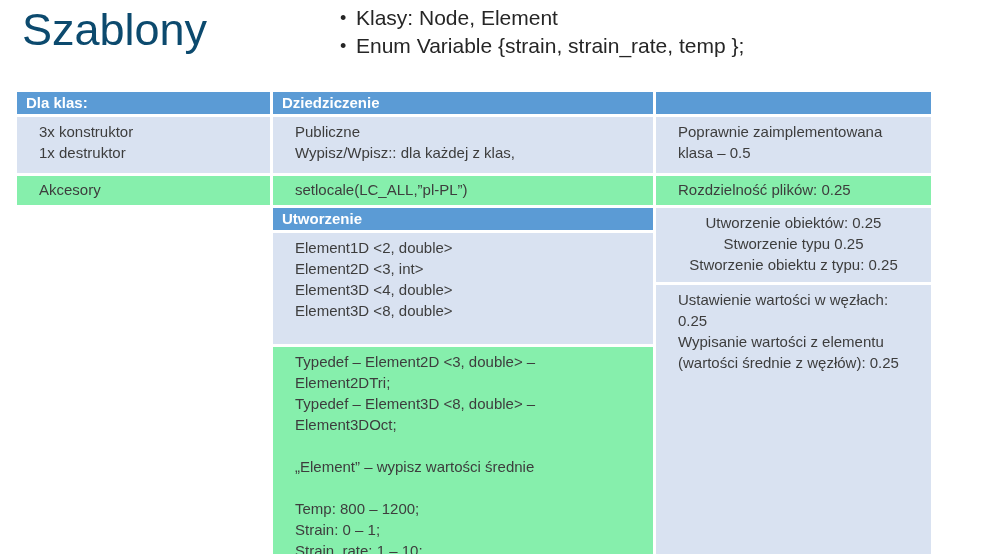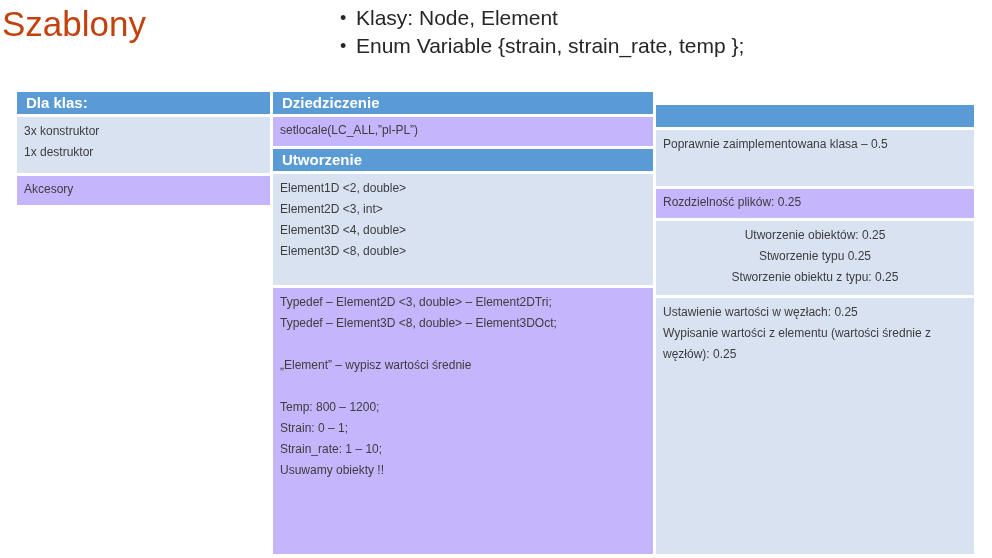--- a/index.html
+++ b/index.html
@@ -6,24 +6,24 @@
   body {
     width: 992px; height: 558px;
     background: #ffffff;
     font-family: "Liberation Sans", sans-serif;
     color: #3d3d3d;
     position: relative;
     overflow: hidden;
   }
   .title {
     position: absolute;
-    left: 2px; top: 4px;
-    font-size: 35px;
+    left: 22px; top: 4px;
+    font-size: 45px;
     font-weight: 400;
-    color: #c2410c;
+    color: #0c4a6e;
     letter-spacing: 0px;
   }
   .bullets {
     position: absolute;
     left: 340px; top: 4px;
     list-style: none;
     margin: 0; padding: 0;
     font-size: 21px;
     color: #262626;
   }
@@ -45,43 +45,43 @@
     gap: 3px;
   }
   .tcol {
     display: flex;
     flex-direction: column;
     gap: 3px;
     border-radius: 13px;
   }
   .tcol.c1 { width: 253px; }
   .tcol.c2 { width: 380px; }
-  .tcol.c3 { width: 318px; margin-top: 13px; }
+  .tcol.c3 { width: 275px; }
   .hdr-cell {
     height: 22px;
     flex: 0 0 22px;
     background: #5b9bd5;
     color: #ffffff;
     font-weight: bold;
     font-size: 15px;
     line-height: 22px;
     padding: 0 9px;
     box-sizing: border-box;
     white-space: nowrap;
   }
   .cell {
     box-sizing: border-box;
-    padding: 4px 7px;
-    font-size: 12px;
+    padding: 4px 22px;
+    font-size: 15px;
     line-height: 21px;
     white-space: pre-line;
     overflow: hidden;
   }
   .dark  { background: #d9e2f1; }
-  .light { background: #c4b5fd; }
+  .light { background: #86efac; }
   .grow  { flex: 1 1 auto; }
   .center { text-align: left; padding-top: 3px; }
   .h56  { height: 56px;  flex: 0 0 56px; }
   .h29  { height: 29px;  flex: 0 0 29px; padding-top: 3px; }
   .h136 { height: 136px; flex: 0 0 136px; }
   .h111 { height: 111px; flex: 0 0 111px; }
   .h74  { height: 74px;  flex: 0 0 74px; text-align: center; }
 </style>
 </head>
 <body>
@@ -103,20 +103,22 @@
 
   <div class="tcol c1">
     <div class="hdr-cell">Dla klas:</div>
     <div class="cell dark h56">3x konstruktor
 1x destruktor</div>
     <div class="cell light h29">Akcesory</div>
   </div>
 
   <div class="tcol c2">
     <div class="hdr-cell">Dziedziczenie</div>
+    <div class="cell dark h56">Publiczne
+Wypisz/Wpisz:: dla każdej z klas,</div>
     <div class="cell light h29 center">setlocale(LC_ALL,”pl-PL”)</div>
     <div class="hdr-cell">Utworzenie</div>
     <div class="cell dark h111">Element1D &lt;2, double&gt;
 Element2D &lt;3, int&gt;
 Element3D &lt;4, double&gt;
 Element3D &lt;8, double&gt;</div>
     <div class="cell light grow">Typedef – Element2D &lt;3, double&gt; – Element2DTri;
 Typedef – Element3D &lt;8, double&gt; – Element3DOct;
 
 „Element” – wypisz wartości średnie

